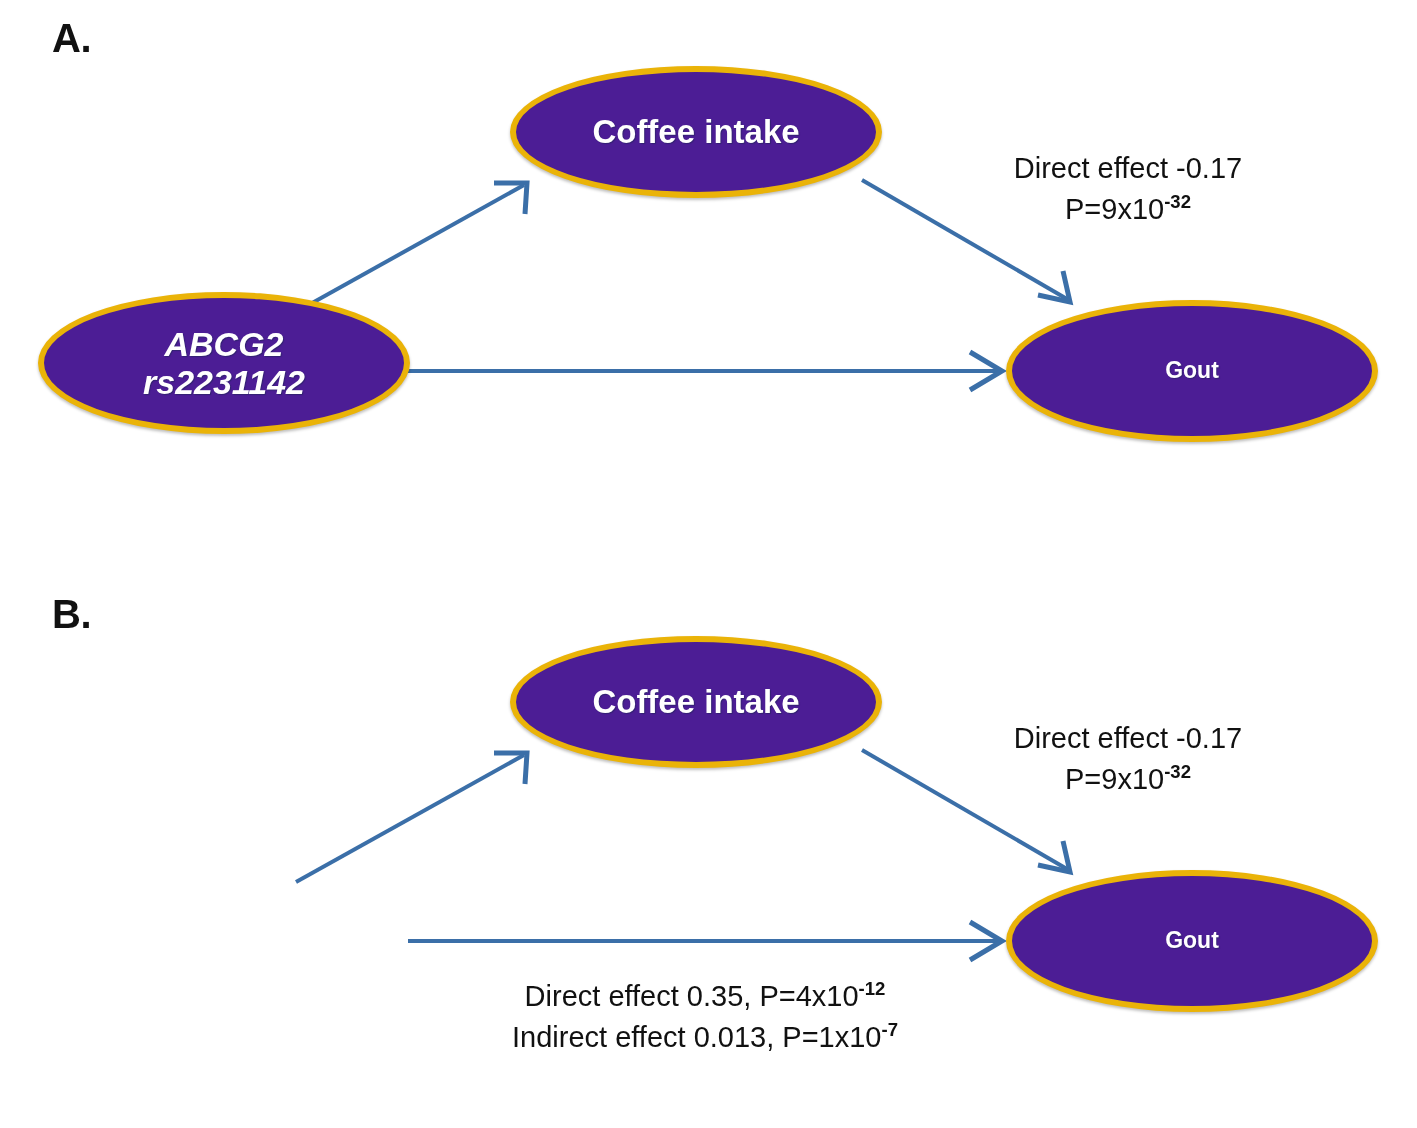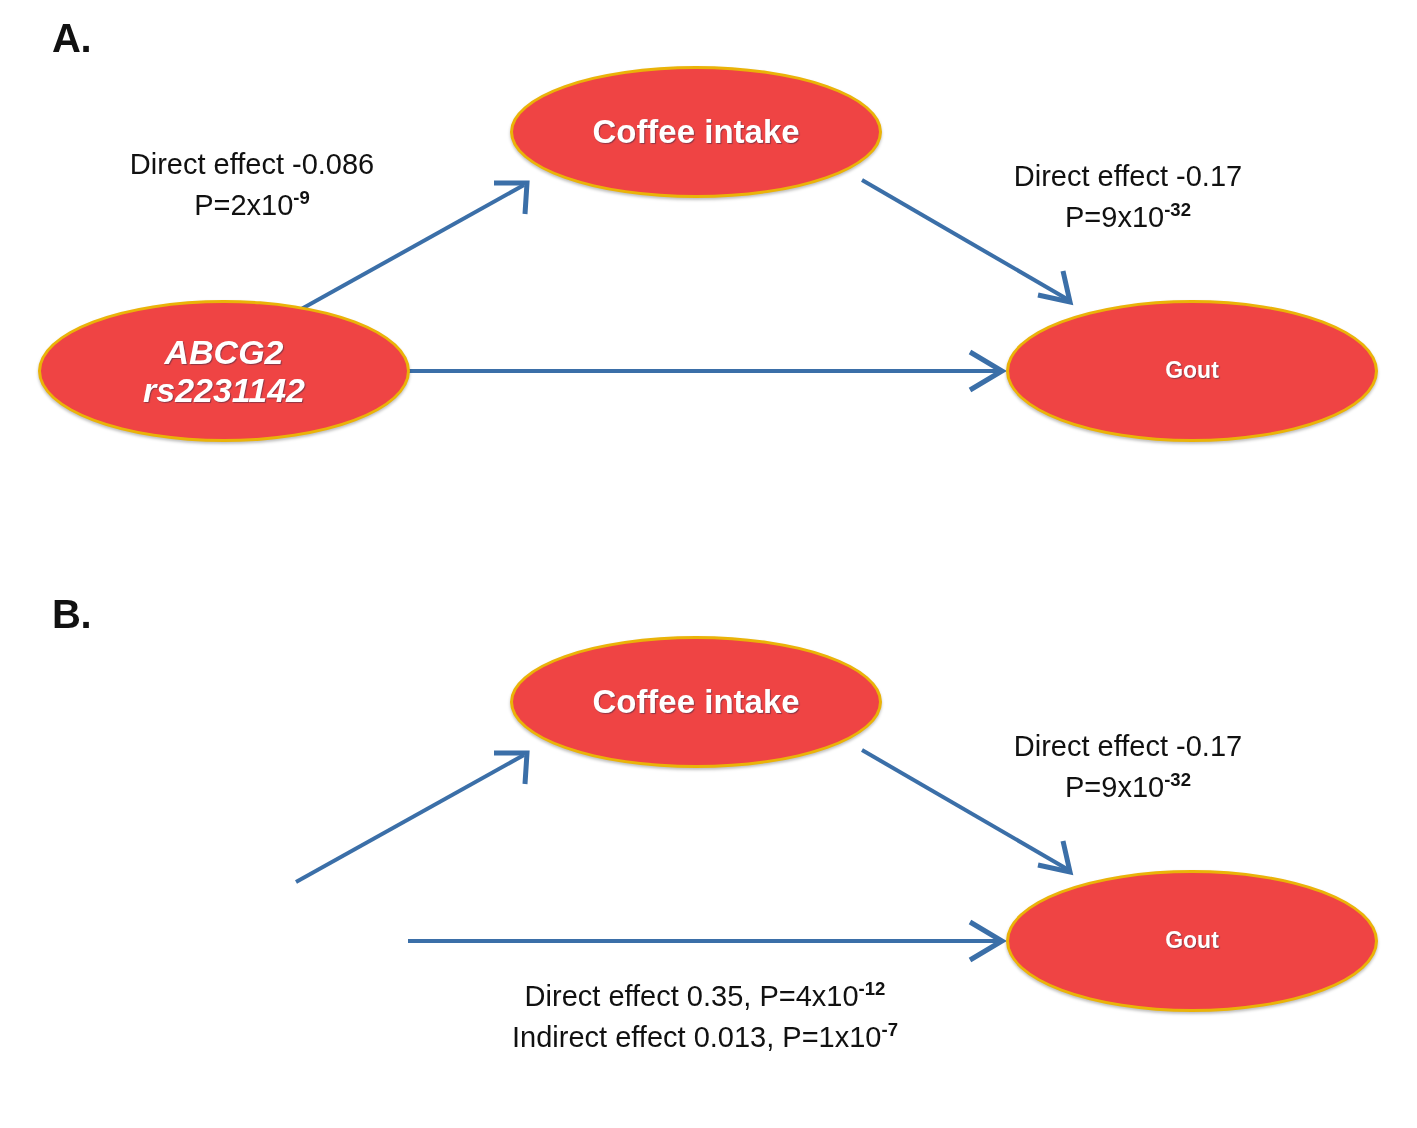--- a/index.html
+++ b/index.html
@@ -33,22 +33,22 @@
     font-weight: bold;
     color: #111111;
     letter-spacing: -0.5px;
     line-height: 1;
   }
   #panel-a .panel-label { left: 52px; top: 18px; }
   #panel-b .panel-label { left: 52px; top: 24px; }
 
   .node {
     position: absolute;
-    background: #ef4444;
-    border: 3px solid #eab308;
+    background: #4c1d95;
+    border: 6px solid #eab308;
     border-radius: 50%;
     box-sizing: border-box;
     display: flex;
     flex-direction: column;
     align-items: center;
     justify-content: center;
     color: #ffffff;
     text-align: right;
     box-shadow: 0 2px 3px rgba(0,0,0,0.25);
     z-index: 3;
@@ -61,21 +61,21 @@
   }
   .node-coffee .node-line { font-size: 33px; }
   .node-gout .node-line { font-size: 23px; }
   .node-gene .node-line { font-size: 34px; font-style: italic; }
 
   .node-coffee {
     left: 510px; top: 66px;
     width: 372px; height: 132px;
   }
   .node-gene {
-    left: 38px; top: 300px;
+    left: 38px; top: 292px;
     width: 372px; height: 142px;
   }
   .node-gout {
     left: 1006px; top: 300px;
     width: 372px; height: 142px;
   }
 
   .edge-label {
     position: absolute;
     font-size: 29px;
@@ -85,21 +85,21 @@
     white-space: nowrap;
     z-index: 2;
   }
   .edge-label sup {
     font-size: 0.64em;
     font-weight: bold;
     vertical-align: super;
     line-height: 0;
   }
   .lbl-left  { left: 82px;  top: 144px; width: 340px; }
-  .lbl-right { left: 968px; top: 156px; width: 320px; }
+  .lbl-right { left: 968px; top: 148px; width: 320px; }
   .lbl-bottom{ left: 440px; top: 406px; width: 530px; }
 
   svg.arrows {
     position: absolute;
     left: 0; top: 0;
     width: 1417px;
     height: 560px;
     z-index: 1;
     overflow: visible;
   }
@@ -139,24 +139,20 @@
 
     <div class="node node-gene">
       <span class="node-line">ABCG2</span>
       <span class="node-line">rs2231142</span>
     </div>
 
     <div class="node node-gout">
       <span class="node-line">Gout</span>
     </div>
 
-    <div class="edge-label lbl-left">
-      <div>Direct effect -0.086</div>
-      <div><span>P=2x10</span><sup>-9</sup></div>
-    </div>
 
     <div class="edge-label lbl-right">
       <div>Direct effect -0.17</div>
       <div><span>P=9x10</span><sup>-32</sup></div>
     </div>
 
     <div class="edge-label lbl-bottom">
     </div>
   </div>
 

